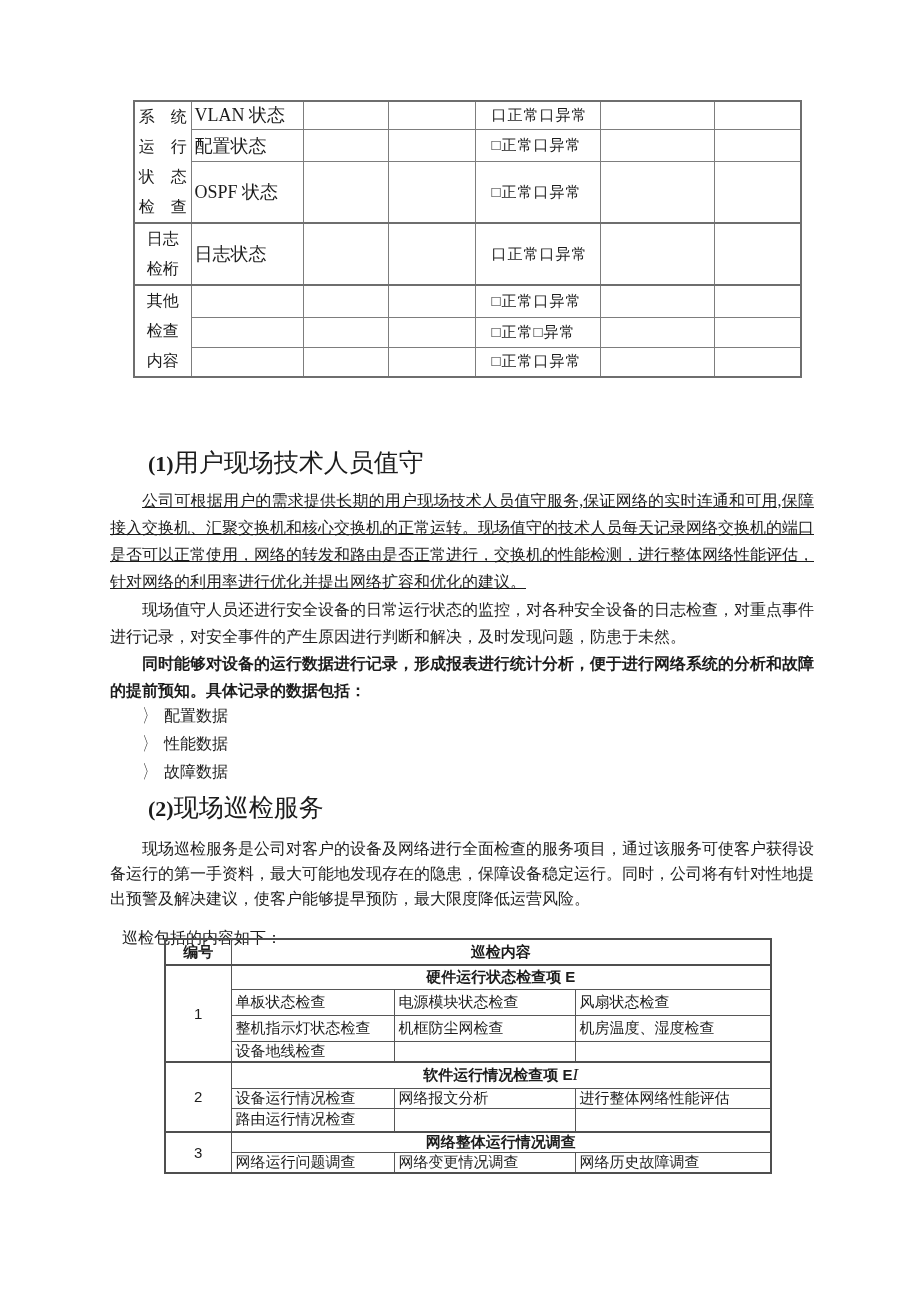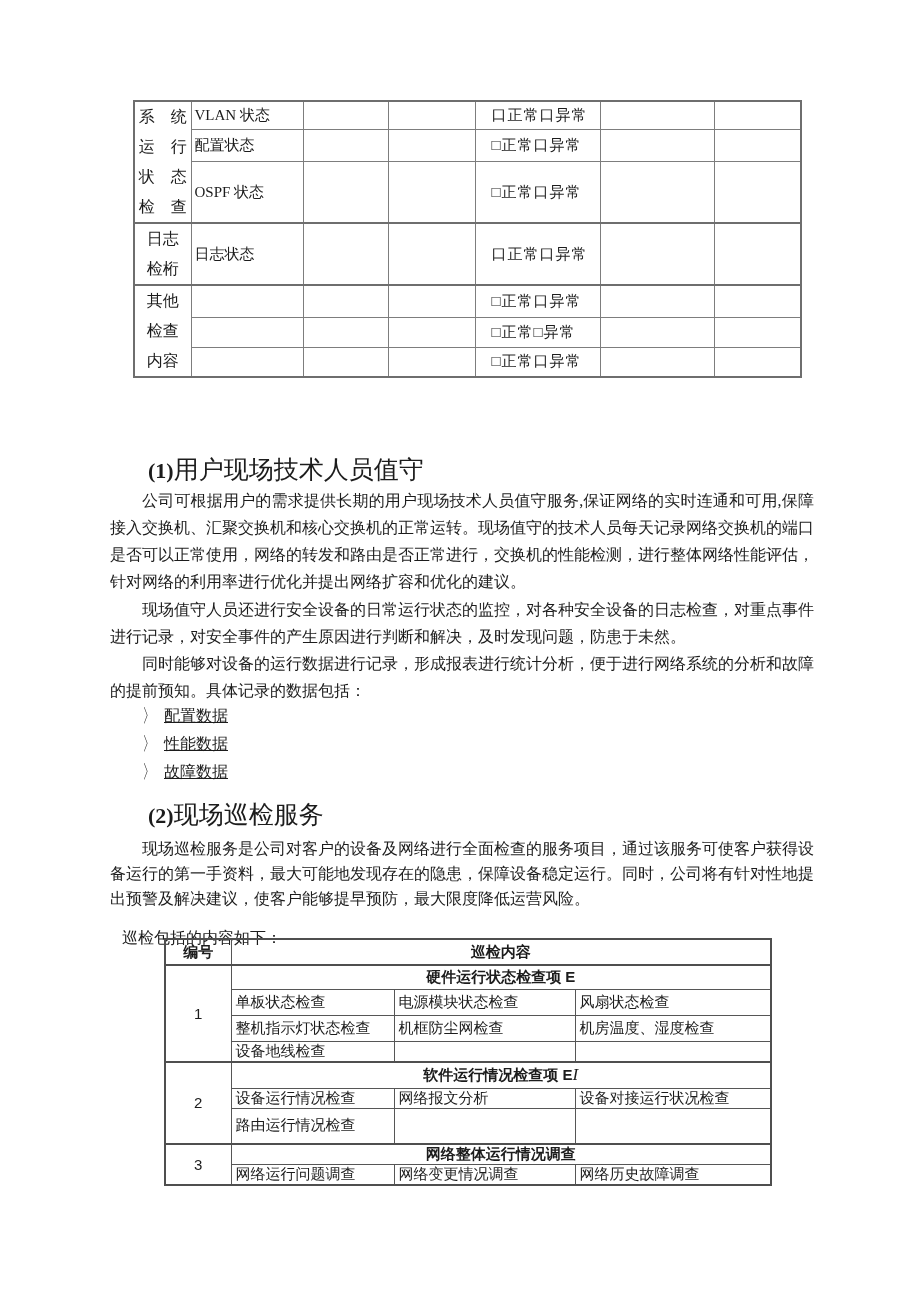--- a/index.html
+++ b/index.html
@@ -14,71 +14,71 @@
   
   .t1{
     position:absolute;left:133px;top:100px;
     border-collapse:collapse;table-layout:fixed;
     width:667px;
     border:2px solid #6e6e6e;
   }
   .t1 td{
     border:1px solid #7d7d7d;
     padding:0 3px;
-    font-size:15px;
+    font-size:18px;
     overflow:hidden;
     vertical-align:middle;
   }
   .t1 td.grouphead{
     font-size:16px;
     text-align:center;
     white-space:pre-line;
     line-height:30px;
     padding:0 2px;
   }
   .t1 tr.gsep td{border-top-width:2px;border-top-color:#6e6e6e;}
   .t1 .h28{height:28px}.t1 .h32{height:32px}.t1 .h60{height:60px}.t1 .h30{height:30px}
   .t1 td.status{font-size:15px;letter-spacing:1px;padding-left:16px;}
   
   .sec-heading{
     position:absolute;left:148px;
-    font-size:25px;line-height:46px;
+    font-size:25px;line-height:32px;
     white-space:nowrap;
   }
   .sec-heading .num{font-weight:bold;font-size:22px;}
   .para{
     position:absolute;left:110px;width:704px;
     font-size:16px;line-height:27px;
     text-align:justify;text-justify:inter-ideograph;
     text-indent:32px;
   }
   .para.tight{line-height:25px;}
   .noindent{text-indent:0;}
   .bullets{position:absolute;left:142px;}
-  .bullet-item{height:28px;font-size:16px;line-height:24px;text-decoration:underline;}
+  .bullet-item{height:28px;font-size:16px;line-height:24px;}
   .bullet-item .mark{display:inline-block;width:22px;color:#2a2a2a;font-size:15px;transform:scaleY(1.25);}
   
   .t2{
     position:absolute;left:164px;top:938px;
     border-collapse:collapse;table-layout:fixed;
     width:606px;
     border:2px solid #4f4f4f;
     font-family:"Liberation Sans","DejaVu Sans",sans-serif;
   }
   .t2 td{
     border:1px solid #565656;
     font-size:15px;
     padding:0 4px;
     overflow:hidden;
     vertical-align:middle;
   }
   .t2 td.c{text-align:center;}
   .t2 td.b{font-weight:bold;}
   .t2 tr.gsep td{border-top-width:2px;border-top-color:#4f4f4f;}
-  .t2 .rh26{height:26px}.t2 .rh25{height:17px}.t2 .rh24{height:24px}.t2 .rh23{height:35px}.t2 .rh27{height:27px}
+  .t2 .rh26{height:26px}.t2 .rh25{height:17px}.t2 .rh24{height:24px}.t2 .rh23{height:23px}.t2 .rh27{height:27px}
   .t2 .suffix{font-family:"Liberation Serif","DejaVu Serif",serif;font-style:italic;font-size:17px;font-weight:normal;}
 </style>
 </head>
 <body>
 
 <table class="t1">
   <colgroup>
     <col style="width:57px">
       <col style="width:112px">
       <col style="width:85px">
@@ -153,23 +153,23 @@
     <td></td>
     <td></td>
   </tr>
 </tbody>
   </table>
 
 <div class="sec-heading" style="top:447px;">
   <span class="num">(1)</span><span>用户现场技术人员值守</span>
 </div>
 
-<p class="para" style="top:487px;margin:0;">公司可根据用户的需求提供长期的用户现场技术人员值守服务,保证网络的实时连通和可用,保障接入交换机、汇聚交换机和核心交换机的正常运转。现场值守的技术人员每天记录网络交换机的端口是否可以正常使用，网络的转发和路由是否正常进行，交换机的性能检测，进行整体网络性能评估，针对网络的利用率进行优化并提出网络扩容和优化的建议。</p>
+<p class="para" style="top:487px;margin:0;text-decoration:underline;">公司可根据用户的需求提供长期的用户现场技术人员值守服务,保证网络的实时连通和可用,保障接入交换机、汇聚交换机和核心交换机的正常运转。现场值守的技术人员每天记录网络交换机的端口是否可以正常使用，网络的转发和路由是否正常进行，交换机的性能检测，进行整体网络性能评估，针对网络的利用率进行优化并提出网络扩容和优化的建议。</p>
 <p class="para" style="top:596px;margin:0;">现场值守人员还进行安全设备的日常运行状态的监控，对各种安全设备的日志检查，对重点事件进行记录，对安全事件的产生原因进行判断和解决，及时发现问题，防患于未然。</p>
-<p class="para" style="top:650px;margin:0;">同时能够对设备的运行数据进行记录，形成报表进行统计分析，便于进行网络系统的分析和故障的提前预知。具体记录的数据包括：</p>
+<p class="para" style="top:650px;margin:0;font-weight:bold;">同时能够对设备的运行数据进行记录，形成报表进行统计分析，便于进行网络系统的分析和故障的提前预知。具体记录的数据包括：</p>
 
 <div class="bullets" style="top:704px;">
   <div class="bullet-item"><span class="mark">〉</span><span>配置数据</span></div>
   <div class="bullet-item"><span class="mark">〉</span><span>性能数据</span></div>
   <div class="bullet-item"><span class="mark">〉</span><span>故障数据</span></div>
 </div>
 
 <div class="sec-heading" style="top:792px;">
   <span class="num">(2)</span><span>现场巡检服务</span>
 </div>
@@ -210,21 +210,21 @@
     <td></td>
   </tr>
 
   <tr class="rh27 gsep">
     <td class="c" rowspan="3">2</td>
     <td class="c b" colspan="3"><span>软件运行情况检查项 E</span><span class="suffix">I</span></td>
   </tr>
   <tr class="rh25">
     <td>设备运行情况检查</td>
     <td>网络报文分析</td>
-    <td>设备对接运行状况检查</td>
+    <td>进行整体网络性能评估</td>
   </tr>
   <tr class="rh23">
     <td>路由运行情况检查</td>
     <td></td>
     <td></td>
   </tr>
 
   <tr class="rh25 gsep">
     <td class="c" rowspan="2">3</td>
     <td class="c b" colspan="3">网络整体运行情况调查</td>

